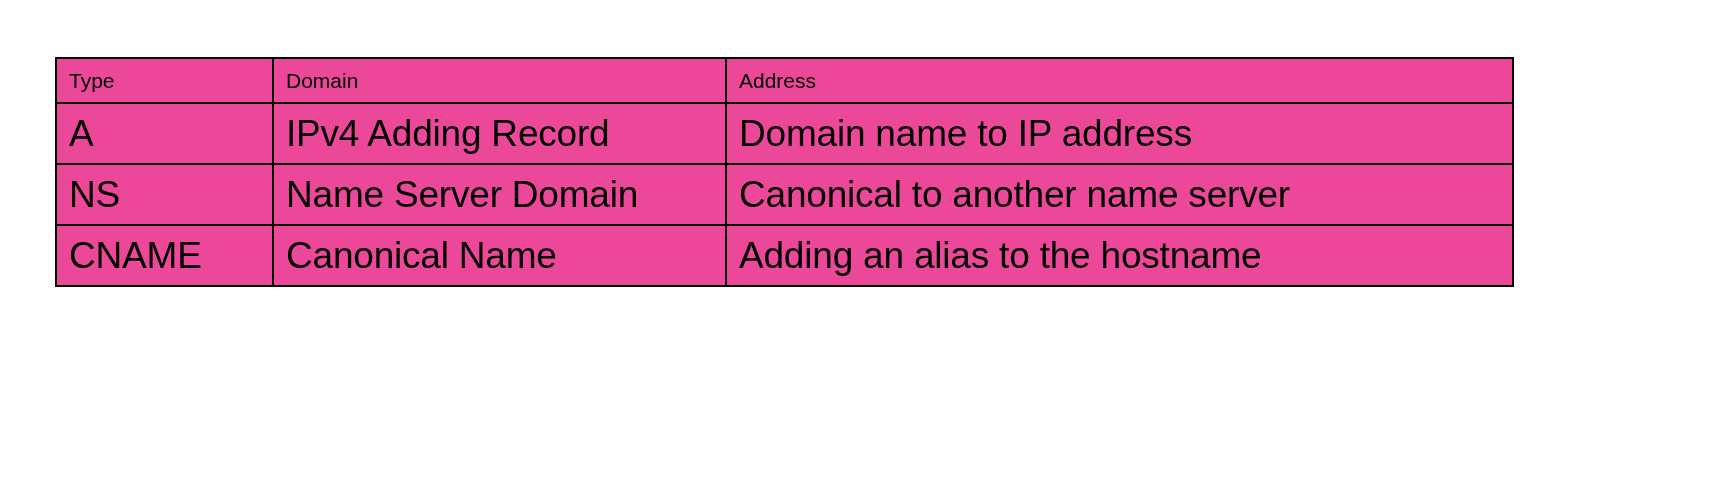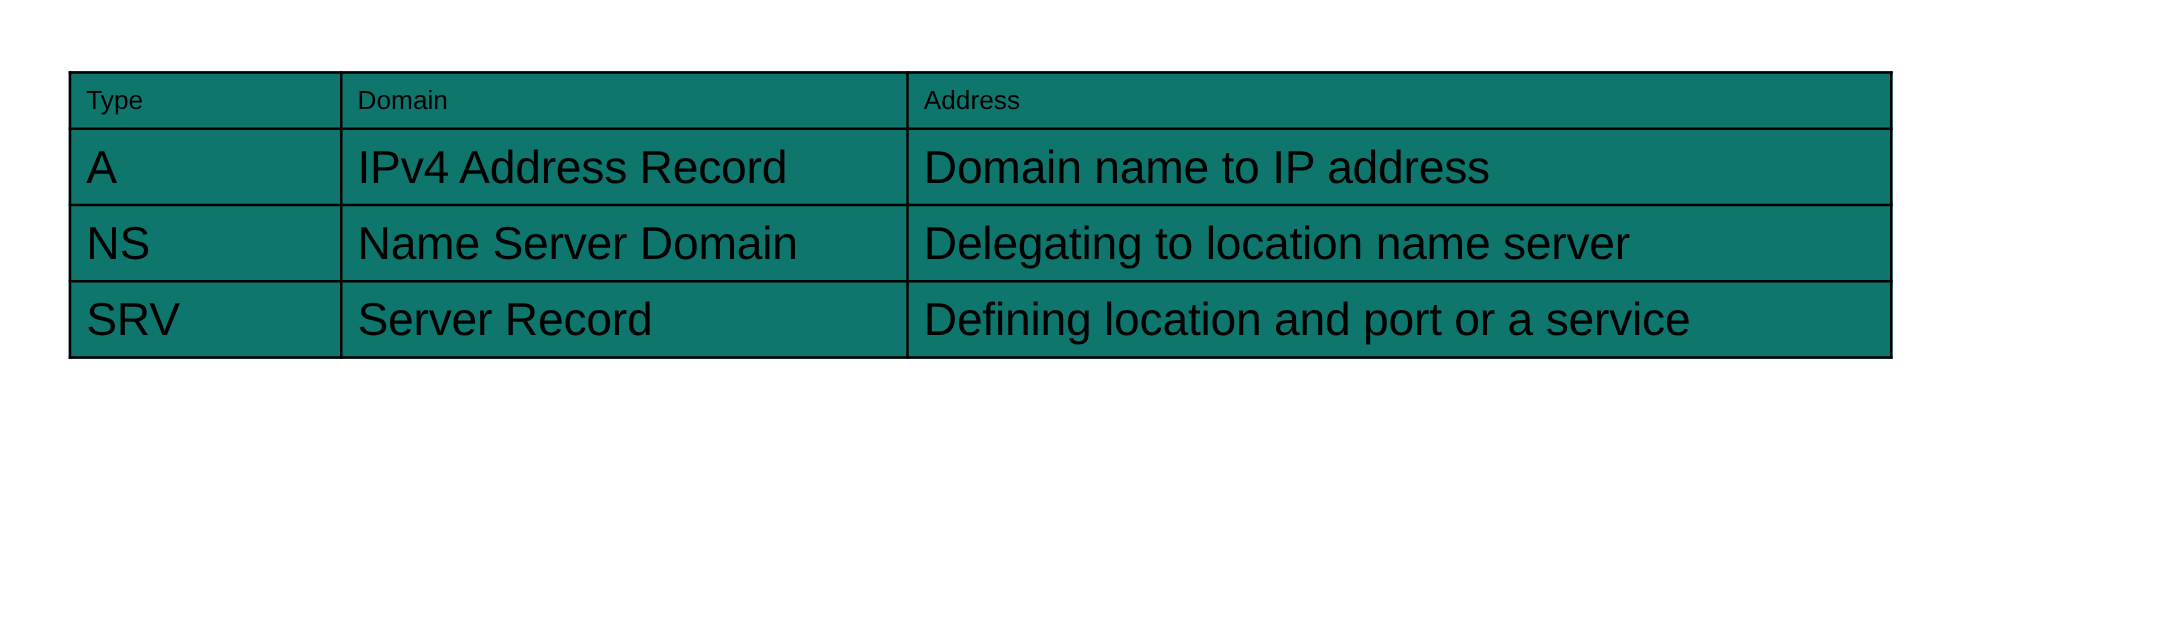--- a/index.html
+++ b/index.html
@@ -21,21 +21,21 @@
     height: 504px;
     background: #ffffff;
   }
   .record-table {
     position: absolute;
     left: 55px;
     top: 57px;
     width: 1457px;
     border-collapse: collapse;
     table-layout: fixed;
-    background: #0f766e;
+    background: #ec4899;
   }
   .record-table col.col-type    { width: 217px; }
   .record-table col.col-usage   { width: 453px; }
   .record-table col.col-function{ width: 787px; }
 
   .record-table th,
   .record-table td {
     border: 2px solid #000000;
     text-align: left;
     vertical-align: middle;
@@ -71,28 +71,28 @@
     <thead>
       <tr>
         <th>Type</th>
         <th>Domain</th>
         <th>Address</th>
       </tr>
     </thead>
     <tbody>
       <tr>
         <td>A</td>
-        <td>IPv4 Address Record</td>
+        <td>IPv4 Adding Record</td>
         <td>Domain name to IP address</td>
       </tr>
       <tr>
         <td>NS</td>
         <td>Name Server Domain</td>
-        <td>Delegating to location name server</td>
+        <td>Canonical to another name server</td>
       </tr>
       <tr>
-        <td>SRV</td>
-        <td>Server Record</td>
-        <td>Defining location and port or a service</td>
+        <td>CNAME</td>
+        <td>Canonical Name</td>
+        <td>Adding an alias to the hostname</td>
       </tr>
     </tbody>
   </table>
 </div>
 
 </body></html>

